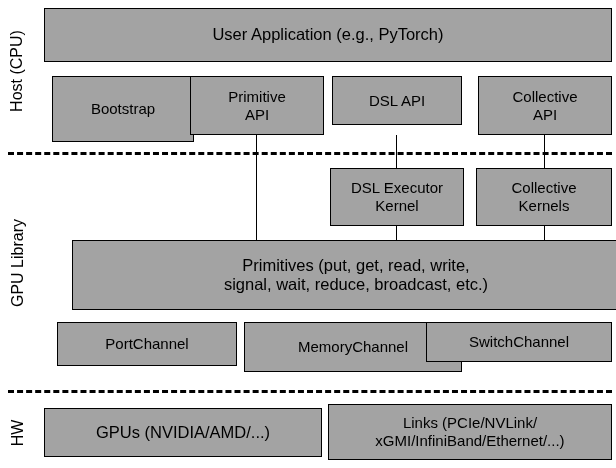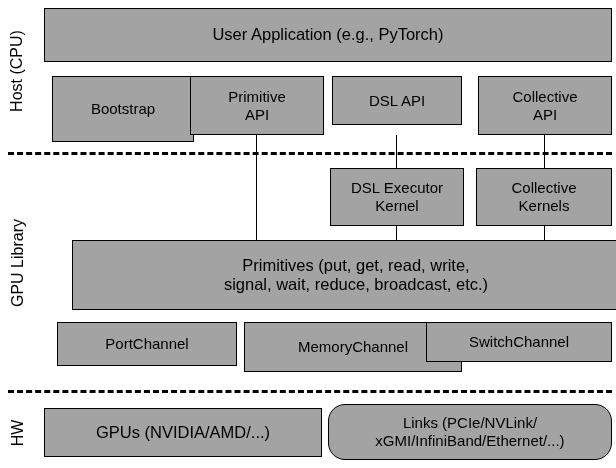--- a/index.html
+++ b/index.html
@@ -97,16 +97,16 @@
   <div class="box" style="left:57px; top:322px; width:180px; height:44px;">PortChannel</div>
 
   <div class="box" style="left:244px; top:322px; width:218px; height:50px;">MemoryChannel</div>
 
   <div class="box" style="left:426px; top:322px; width:186px; height:40px;">SwitchChannel</div>
 
   <div class="dashed" style="left:8px; top:390px; width:604px;"></div>
 
   <div class="box big" style="left:44px; top:408px; width:278px; height:49px;">GPUs (NVIDIA/AMD/...)</div>
 
-  <div class="box multiline two-line" style="left:328px; top:404px; width:284px; height:56px;border-radius:17px;">Links (PCIe/NVLink/
+  <div class="box multiline two-line" style="left:328px; top:404px; width:284px; height:56px;">Links (PCIe/NVLink/
 xGMI/InfiniBand/Ethernet/...)</div>
 
 </div>
 
 </body></html>

